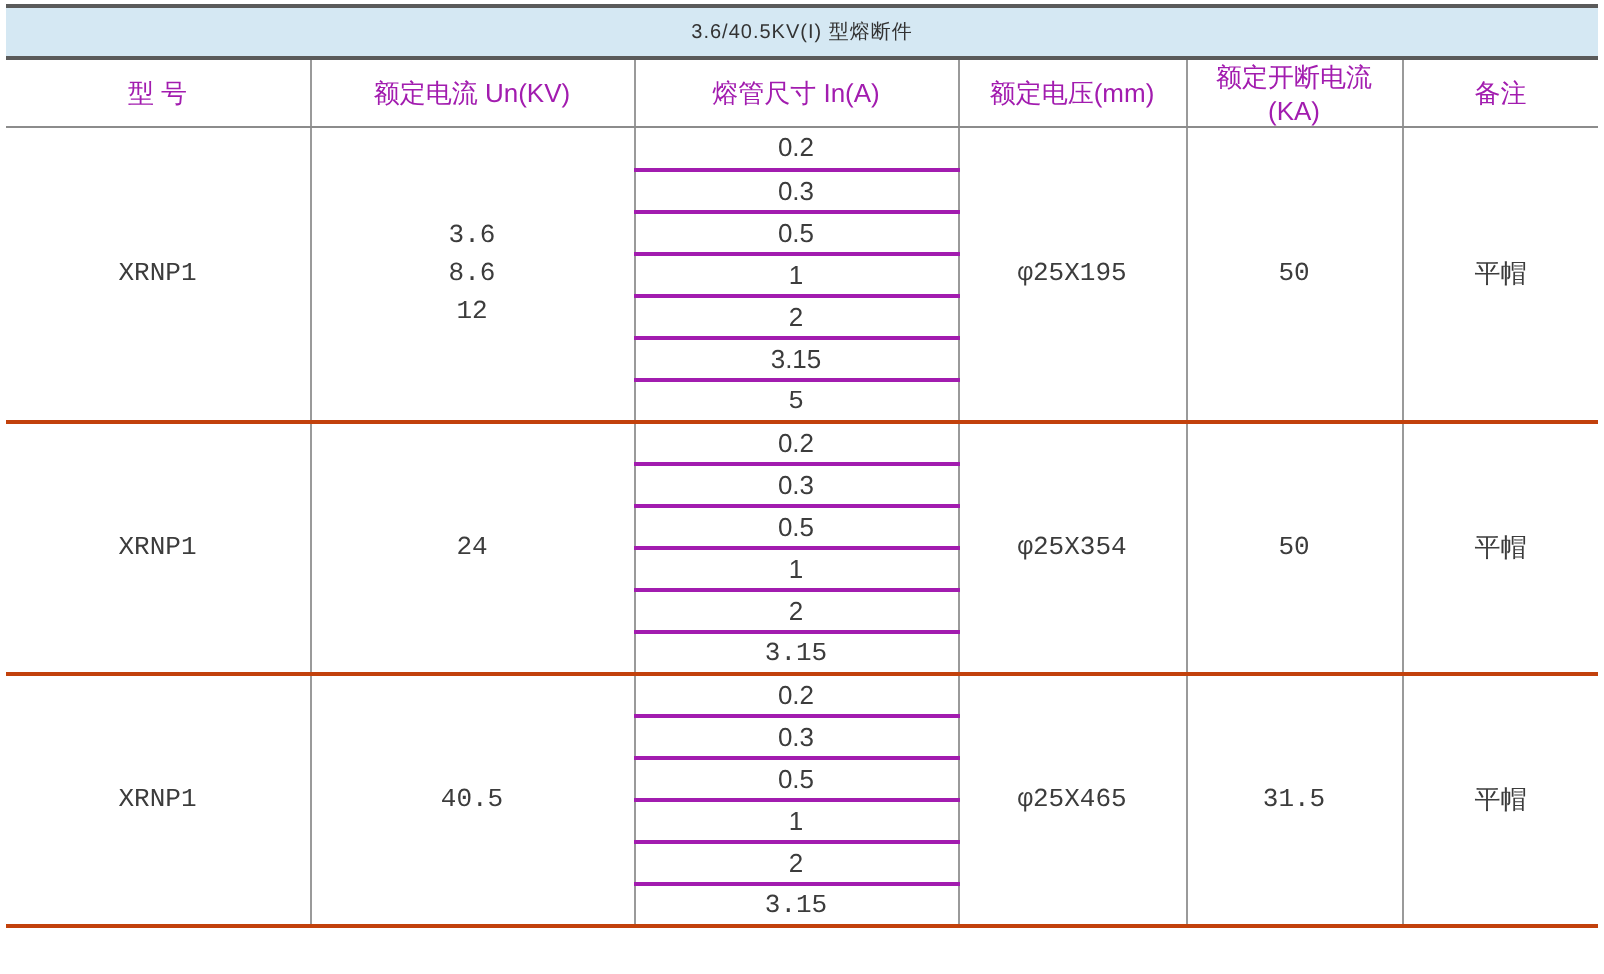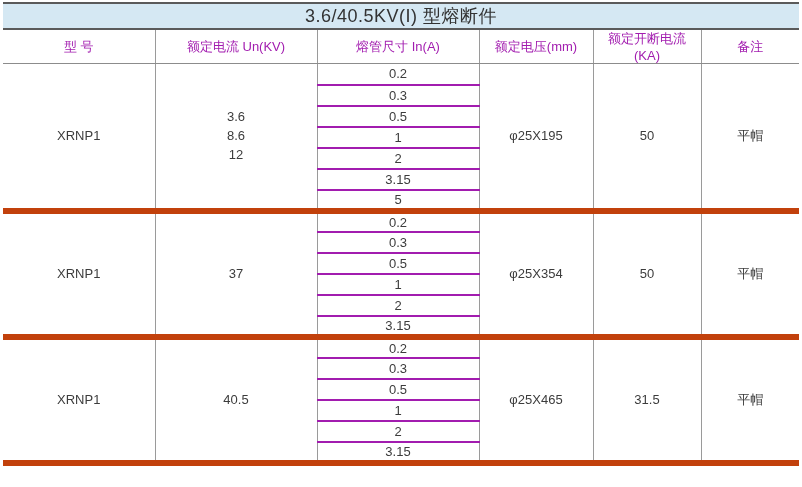--- a/index.html
+++ b/index.html
@@ -39,35 +39,35 @@
     box-sizing: border-box;
   }
   
   th, td { border-left: 1px solid #9a9a9a; }
   .title-cell, .col-model { border-left: none; }
 
   .title-row th {
     background: #d5e8f3;
     border-bottom: 2px solid #5a5a5a;
     height: 26px;
-    font-size: 18px;
+    font-size: 10px;
     color: #333333;
     letter-spacing: 0.5px;
   }
   .header-row th {
     height: 24px;
     border-bottom: 1px solid #8c8c8c;
     color: #a21caf;
   }
   tbody td { height: 21px; }
 
   
   td.col-current { border-bottom: 2px solid #a21caf; }
   
-  td.span-cell, td.col-current.group-end { border-bottom: 6px solid #c2410c; }
+  td.span-cell, td.col-current.group-end { border-bottom: 2px solid #c2410c; font-family: Liberation Mono, monospace; }
 
   td .voltage-line { line-height: 19px; }
 </style>
 </head>
 <body>
 
 <div class="page">
   <table class="spec">
     <colgroup>
       <col class="w-model">
@@ -117,21 +117,21 @@
         </tr>
         <tr>
           <td class="col-current">3.15</td>
         </tr>
         <tr>
           <td class="col-current group-end">5</td>
         </tr>
         <tr>
           <td class="col-model span-cell" rowspan="6">XRNP1</td>
           <td class="col-voltage span-cell" rowspan="6">
-            <div class="voltage-line">37</div>
+            <div class="voltage-line">24</div>
           </td>
           <td class="col-current">0.2</td>
           <td class="col-tube span-cell" rowspan="6">φ25X354</td>
           <td class="col-breaking span-cell" rowspan="6">50</td>
           <td class="col-note span-cell" rowspan="6">平帽</td>
         </tr>
         <tr>
           <td class="col-current">0.3</td>
         </tr>
         <tr>

